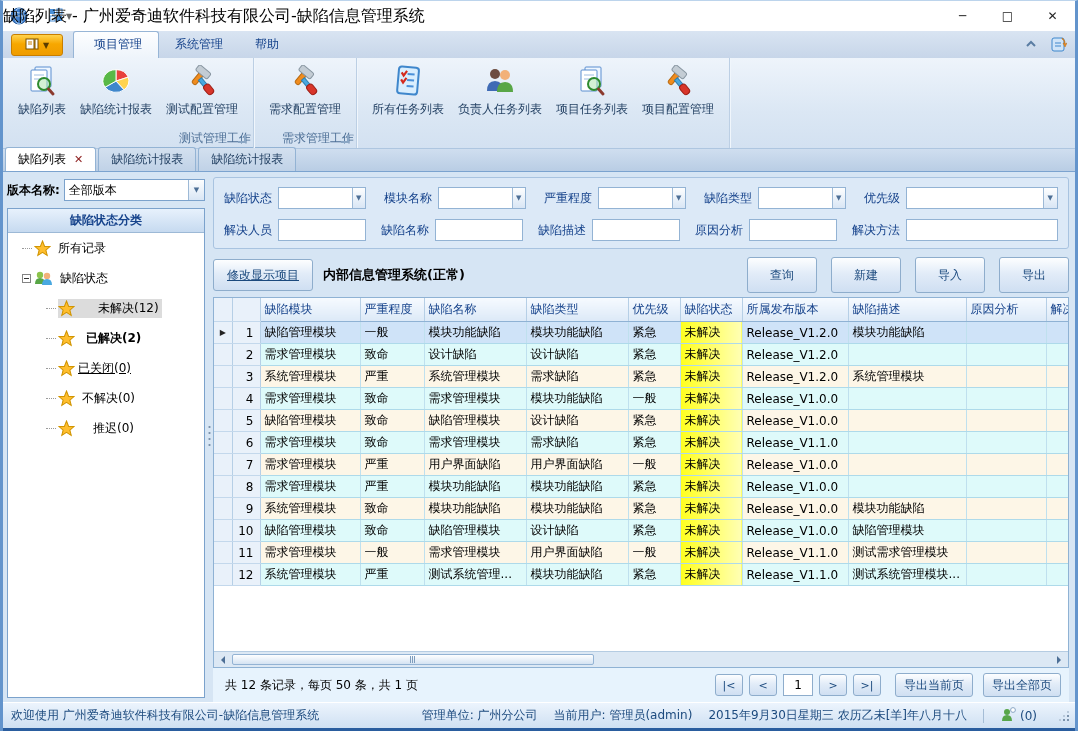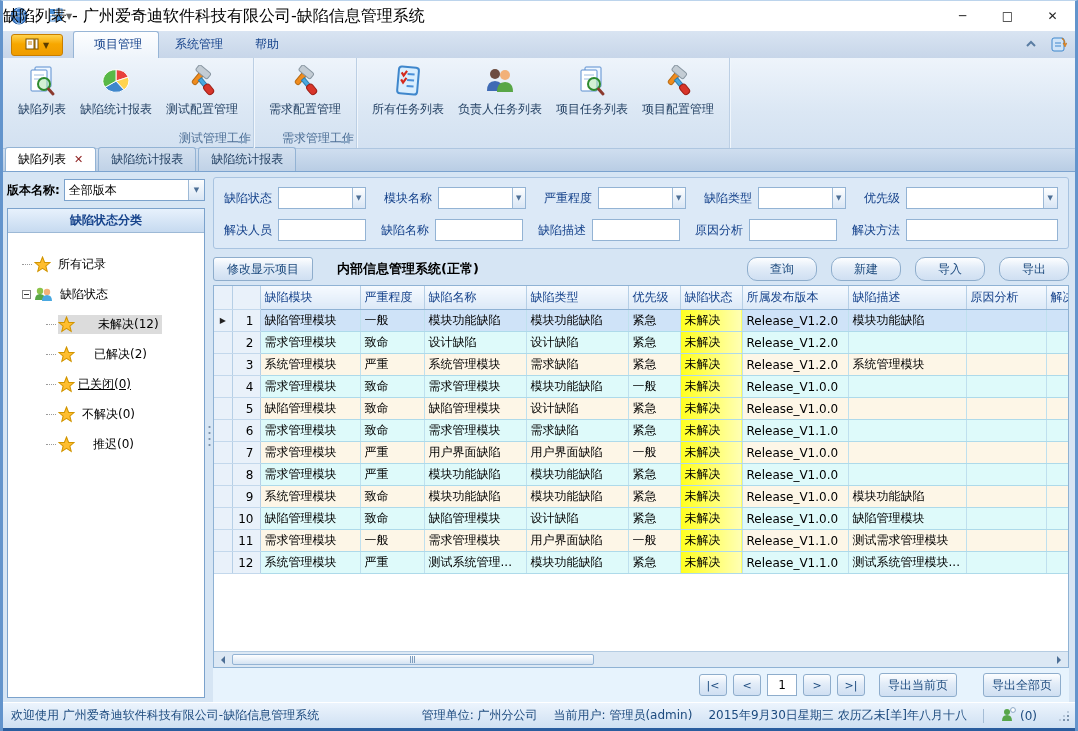--- a/index.html
+++ b/index.html
@@ -58,21 +58,21 @@
   .sidebar { width:202px; flex:0 0 auto; display:flex; flex-direction:column; padding:6px 0 4px 4px; min-height:0; }
   .version-row { display:flex; align-items:center; height:24px; flex:0 0 auto; }
   .version-label { font-weight:bold; margin-right:4px; }
   .combo { flex:1; height:22px; background:#fff; border:1px solid #7ba2cc; display:flex; align-items:center; }
   .combo .cval { flex:1; padding-left:4px; }
   .arrowbtn { width:16px; height:100%; border-left:1px solid #9db9d6; background:linear-gradient(#fdfeff,#d9e6f5);
               display:flex; align-items:center; justify-content:center; font-size:7px; color:#4d6f96; }
   .tree-panel { margin-top:6px; flex:1; border:1px solid #7ba2cc; background:#fff; display:flex; flex-direction:column; min-height:0; }
   .tree-header { height:24px; background:linear-gradient(#e7f1fc,#c6daf0); border-bottom:1px solid #9db9d6;
                  color:#15428b; font-weight:bold; display:flex; align-items:center; justify-content:center; flex:0 0 auto; }
-  .tree { flex:1; overflow:hidden; padding-top:16px;text-align:center; }
+  .tree { flex:1; overflow:hidden; padding-top:0;text-align:center; }
   .titem { height:30px; display:flex; align-items:center; }
   .titem .guide { border-top:1px dotted #9a9a9a; width:10px; margin-right:2px; }
   .titem.lvl1 { padding-left:14px; }
   .titem.lvl2 { padding-left:38px; }
   .titem .tlabel { padding:1px 3px; }
   .titem.selected .tlabel-wrap { background:#dcdcdc; }
   .tlabel-wrap { display:flex; align-items:center; }
   .expander { width:9px; height:9px; border:1px solid #848484; background:#fff; position:relative; margin-right:3px; flex:0 0 auto; }
   .expander::after { content:""; position:absolute; left:1px; right:1px; top:3px; border-top:1px solid #333; }
 
@@ -88,24 +88,24 @@
   .ffield { display:flex; align-items:center; }
   .flabel { color:#15428b; margin-right:6px; white-space:nowrap; }
   .fctl { height:22px; background:#fff; border:1px solid #93b3d4; display:flex; align-items:center; width:88px; }
   .ffield.wide .fctl { width:152px; }
   .fctl input { border:none; outline:none; width:100%; height:100%; padding:0 3px; font:inherit; background:transparent; }
 
   
   .toolbar { margin:8px 0 4px 0; display:flex; align-items:center; flex:0 0 auto; }
   .btn { background:linear-gradient(#fdfeff,#e2ecf8 45%,#cfdff2); border:1px solid #8eadcc; border-radius:3px;
          color:#1c4a7e; display:inline-flex; align-items:center; justify-content:center; }
-  .btn-modify { width:100px; height:24px; margin-right:24px; }
+  .btn-modify { width:100px; height:32px; margin-right:10px;text-decoration:underline; }
   .project-label { font-weight:bold; font-size:13px; color:#000; }
   .actions { margin-left:auto; display:flex; gap:14px; }
-  .actions .btn { width:70px; height:24px;border-radius:10px; }
+  .actions .btn { width:70px; height:36px; }
 
   
   .grid-wrap { flex:1; border:1px solid #8fb2d4; background:#fff; display:flex; flex-direction:column; min-height:0; }
   .grid-viewport { flex:1; overflow:hidden; background:#fff; }
   table.grid { border-collapse:collapse; table-layout:fixed; width:949px; }
   .grid th { background:linear-gradient(#f6faff,#dce9f7); color:#15428b; font-weight:normal; text-align:left;
              padding:3px 4px; border-right:1px solid #b6cfe6; border-bottom:1px solid #8fb2d4; height:22px;
              white-space:nowrap; overflow:hidden; }
   .grid td { padding:2px 4px; height:21px; border-right:1px solid #bfe0ee; border-bottom:1px solid #aedaea;
              white-space:nowrap; overflow:hidden; }
@@ -126,21 +126,21 @@
   .hthumb { position:absolute; left:2px; top:2px; bottom:2px; width:44%; background:linear-gradient(#fdfeff,#d5e3f2);
             border:1px solid #93b3d4; border-radius:2px; display:flex; align-items:center; justify-content:center; gap:1px; }
   .hthumb i { display:block; width:1px; height:7px; background:#7d9cbc; }
 
   
   .grid-footer { height:34px; display:flex; align-items:center; background:#e7f3fd; flex:0 0 auto; padding:0 4px; }
   .rec-info { margin-left:8px; color:#000; }
   .pager { margin-left:auto; display:flex; gap:6px; align-items:center; }
   .pbtn { width:28px; height:22px; font-size:11px; }
   .pagebox { width:30px; height:22px; background:#fff; border:1px solid #8eadcc; text-align:center; font:inherit; }
-  .export-btns { display:flex; gap:26px; margin-left:14px; margin-right:4px; }
+  .export-btns { display:flex; gap:10px; margin-left:14px; margin-right:4px; }
   .export-btns .btn { height:24px; padding:0 8px; }
 
   
   .statusbar { height:29px; flex:0 0 auto; background:linear-gradient(#ecf4fd,#cfe0f2); border-top:1px solid #ffffff;
                border-bottom:3px solid #2a5d9e; display:flex; align-items:center; color:#1c4a7e; padding:0 6px 0 8px; }
   .sb-right { margin-left:auto; display:flex; align-items:center; gap:16px; }
   .sb-sep { width:1px; height:14px; background:#a5bdd6; }
   .sb-msg { display:flex; align-items:center; gap:4px; }
   .grip-corner { width:10px; height:10px; margin-left:6px; position:relative; }
   .grip-corner::after { content:""; position:absolute; right:0; bottom:0; width:2px; height:2px; background:#7c93ac;
@@ -418,21 +418,21 @@
               </span>
             </div>
             <div class="titem lvl2">
               <span class="guide"></span>
               <span class="tlabel-wrap">
                 <span style="display: inline-flex;">
                   <svg width="17" height="17" viewBox="0 0 16 16">
                     <path d="M8 1 L10 6 L15 6.2 L11.2 9.5 L12.4 14.5 L8 11.6 L3.6 14.5 L4.8 9.5 L1 6.2 L6 6 Z" fill="#FFBE2E" stroke="#D29500"></path>
                   </svg>
                 </span>
-                <span class="tlabel" style="margin-left: 16px;">已解决(2)</span>
+                <span class="tlabel" style="margin-left: 8px; font-weight: bold;">已解决(2)</span>
               </span>
             </div>
             <div class="titem lvl2">
               <span class="guide"></span>
               <span class="tlabel-wrap">
                 <span style="display: inline-flex;">
                   <svg width="17" height="17" viewBox="0 0 16 16">
                     <path d="M8 1 L10 6 L15 6.2 L11.2 9.5 L12.4 14.5 L8 11.6 L3.6 14.5 L4.8 9.5 L1 6.2 L6 6 Z" fill="#FFBE2E" stroke="#D29500"></path>
                   </svg>
                 </span>
@@ -770,20 +770,21 @@
                 <i></i>
               </span>
           </span>
           <span class="harrow">
               <span class="tri-r"></span>
             </span>
         </div>
       </div>
 
       <div class="grid-footer">
+        <span class="rec-info">共 12 条记录，每页 50 条，共 1 页</span>
         <div class="pager">
           <div class="btn pbtn">|&lt;</div>
           <div class="btn pbtn">&lt;</div>
           <input class="pagebox" id="pageBox" value="1" style="">
           <div class="btn pbtn">&gt;</div>
           <div class="btn pbtn">&gt;|</div>
         </div>
         <div class="export-btns">
           <div class="btn">导出当前页</div>
           <div class="btn">导出全部页</div>

